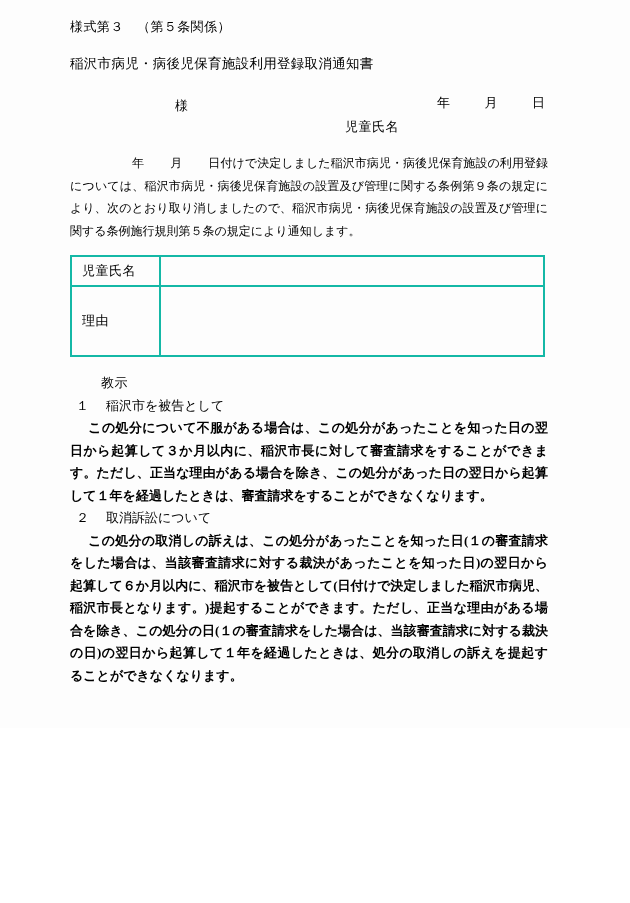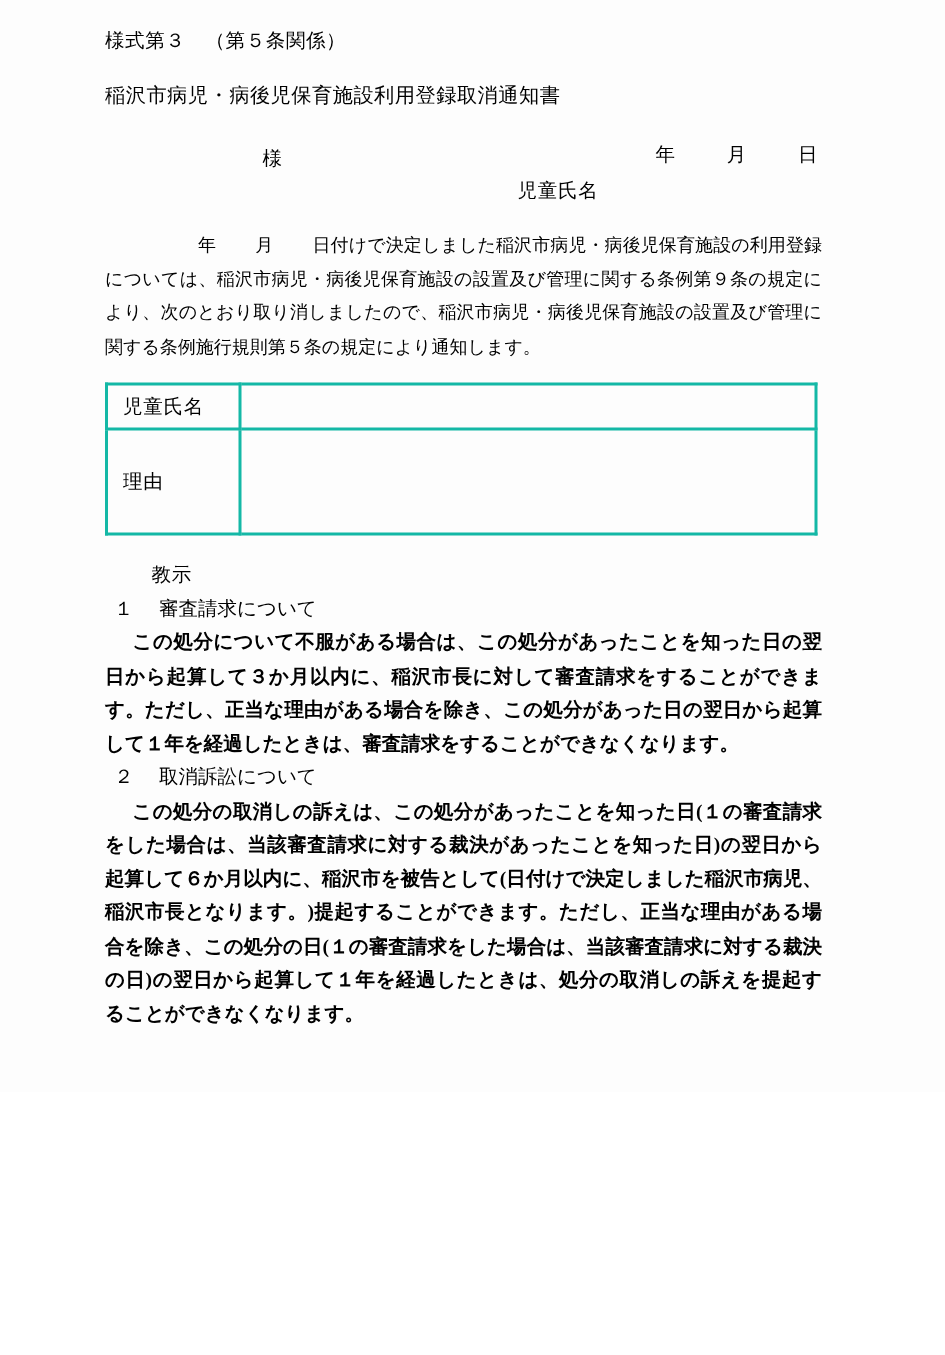--- a/index.html
+++ b/index.html
@@ -210,21 +210,21 @@
         <td class="label-cell">理由</td>
         <td class="value-cell"></td>
       </tr>
     </tbody>
   </table>
 
   <div class="instructions">
     <div class="instructions-heading">教示</div>
 
     <div class="item-heading">
-      <span class="num">１</span><span class="num-gap"></span><span>審査請求について</span>
+      <span class="num">１</span><span class="num-gap"></span><span>稲沢市を被告として</span>
     </div>
     <div class="item-text">
       <span class="para-indent"></span><span>この処分について不服がある場合は、この処分があったことを知った日の翌日から起算して３か月以内に、稲沢市長に対して審査請求をすることができます。ただし、正当な理由がある場合を除き、この処分があった日の翌日から起算して１年を経過したときは、審査請求をすることができなくなります。</span>
     </div>
 
     <div class="item-heading">
       <span class="num">２</span><span class="num-gap"></span><span>取消訴訟について</span>
     </div>
     <div class="item-text">
       <span class="para-indent"></span><span>この処分の取消しの訴えは、この処分があったことを知った日(１の審査請求をした場合は、当該審査請求に対する裁決があったことを知った日)の翌日から起算して６か月以内に、稲沢市を被告として(日付けで決定しました稲沢市病児、稲沢市長となります。)提起することができます。ただし、正当な理由がある場合を除き、この処分の日(１の審査請求をした場合は、当該審査請求に対する裁決の日)の翌日から起算して１年を経過したときは、処分の取消しの訴えを提起することができなくなります。</span>

